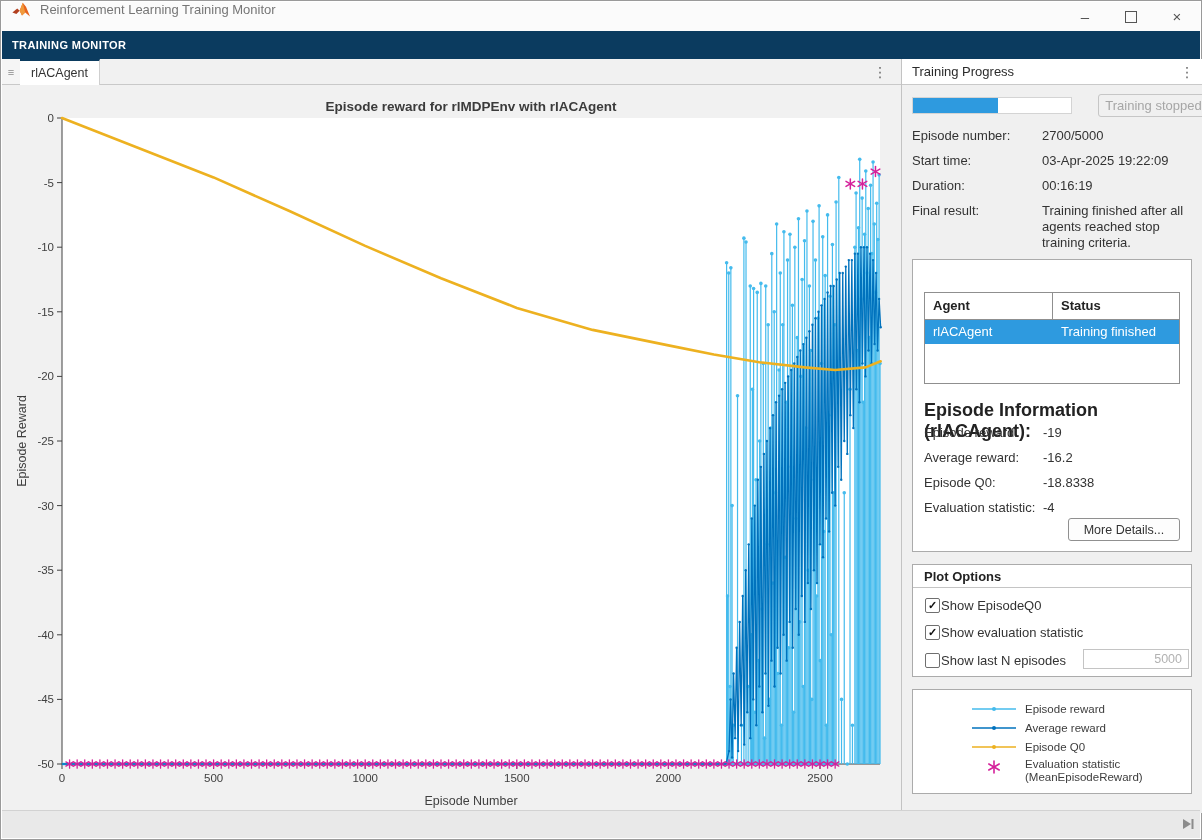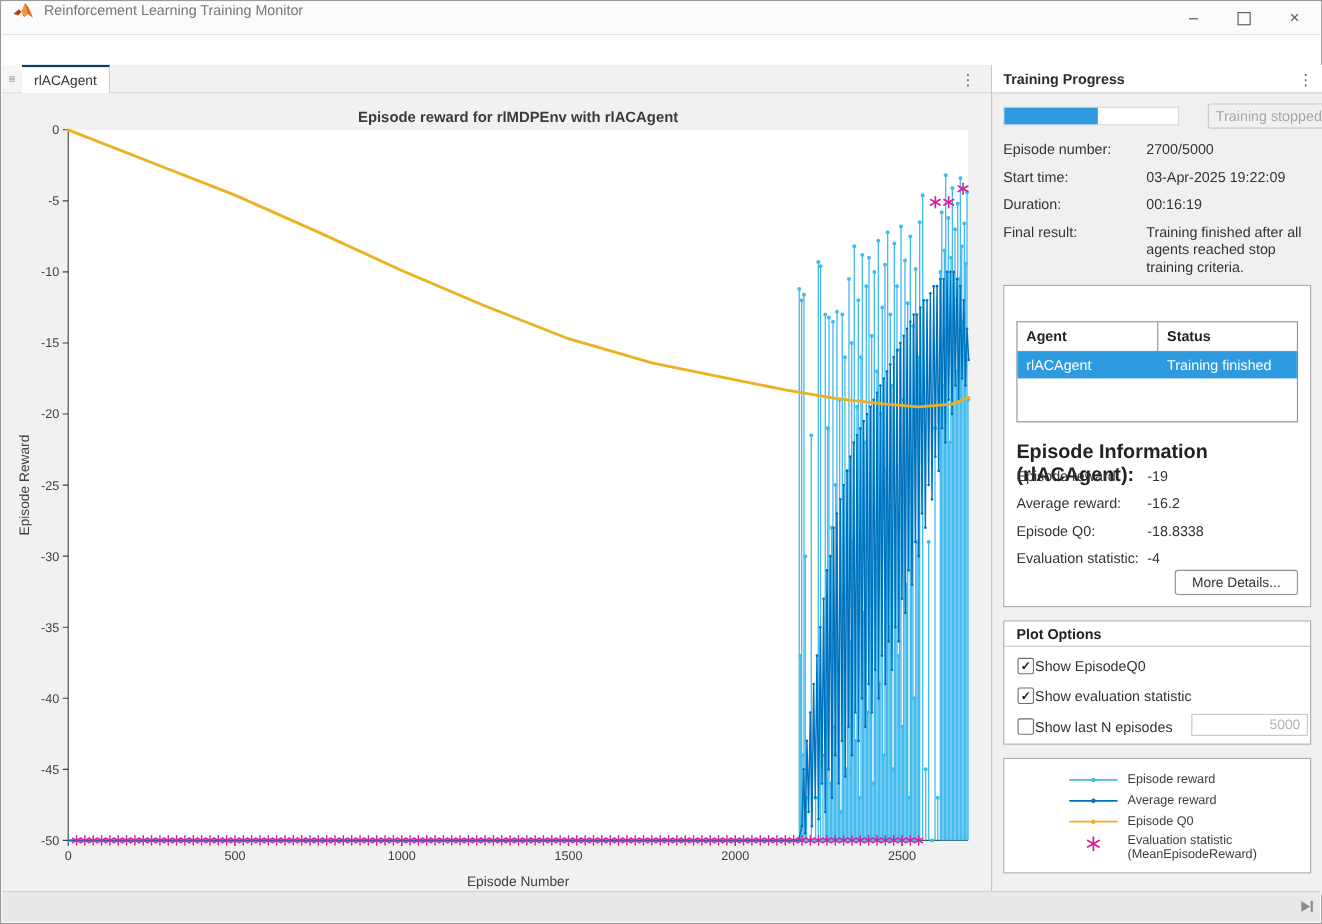--- a/index.html
+++ b/index.html
@@ -35,21 +35,21 @@
              justify-content:center;color:#666;font-size:14px}
 
   
   .figure{position:absolute;left:1px;top:84px;width:899px;height:728px;background:#f1f1f1}
 
   
   .panel{position:absolute;left:900px;top:58px;width:301px;height:754px;background:#f0f0f0;
          border-left:1px solid #c3c3c3;box-sizing:border-box}
   .panel-head{position:absolute;left:0;top:0;right:0;height:26px;background:#fff;
               border-bottom:1px solid #c9c9c9;display:flex;align-items:center;box-sizing:border-box}
-  .panel-head .ph-title{font-size:13px;font-weight:bold;color:#2b2b2b;margin-left:10px}
+  .panel-head .ph-title{font-size:13px;font-weight:normal;color:#2b2b2b;margin-left:10px}
   .panel-head .kebab{margin-left:auto;margin-right:8px;color:#666;font-size:14px}
 
   .progress-wrap{position:absolute;left:10px;top:38px;width:160px;height:17px;background:#fff;
                  border:1px solid #d4d4d4;box-sizing:border-box}
   .progress-fill{height:100%;background:#2e9adf}
   .btn{border:1px solid #c6c6c6;border-radius:3px;background:transparent;font-size:13px;
        font-family:inherit;display:flex;align-items:center;justify-content:center;box-sizing:border-box}
   .btn.disabled{color:#a6a6a6;background:transparent}
   .training-stopped{position:absolute;left:196px;top:35px;width:111px;height:23px}
 
@@ -118,20 +118,23 @@
         </div>
       <div class="winctrl">
           <span class="sq"></span>
         </div>
       <div class="winctrl">
           <span>×</span>
         </div>
     </div>
   </div>
 
+  <div class="toolstrip">
+    <span class="tslabel">TRAINING MONITOR</span>
+  </div>
 
   <div class="tabrow">
     <div class="tab-burger">≡</div>
     <div class="doctab">
       <span>rlACAgent</span>
     </div>
     <div class="tab-kebab">⋮</div>
   </div>
 
   <div class="figure">

